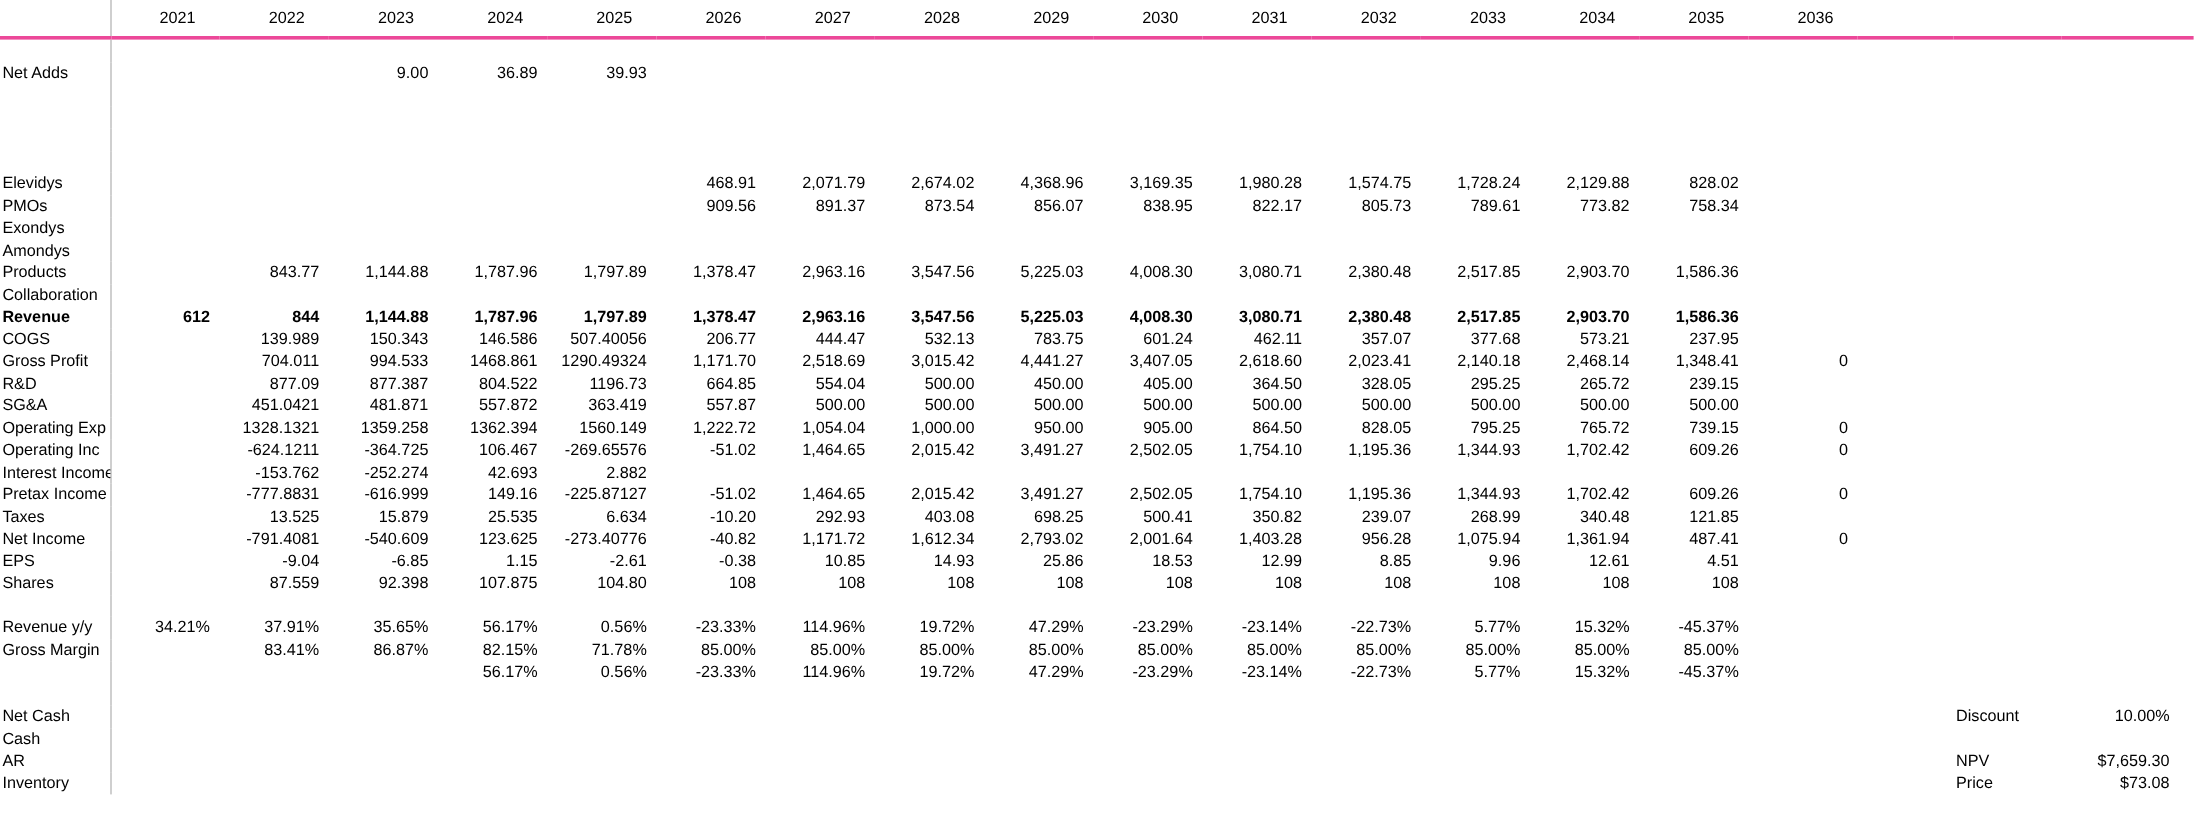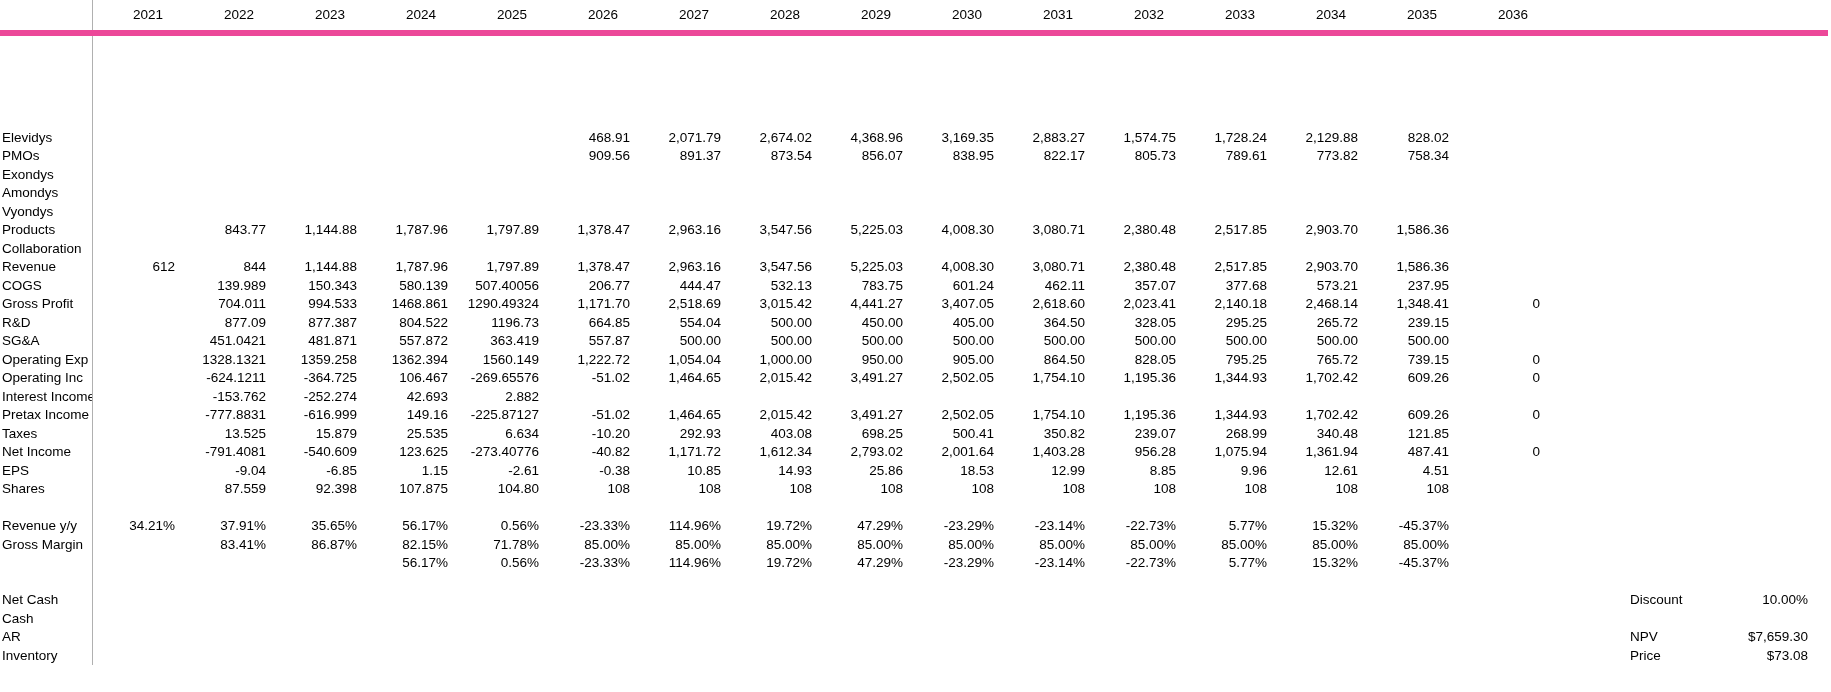--- a/index.html
+++ b/index.html
@@ -5,27 +5,27 @@
   html,body{margin:0;padding:0;}
   body{
     width:1831px;height:692px;overflow:hidden;background:#ffffff;
     font-family:"Liberation Sans", sans-serif;color:#000000;
   }
   table{border-collapse:collapse;table-layout:fixed;width:1828px;}
   td{
     height:18.5px;padding:0;font-size:13.5px;line-height:18.5px;
     white-space:nowrap;overflow:hidden;vertical-align:middle;
   }
-  tr.year-row td{height:30px;line-height:30px;border-bottom:6px solid #ec4899;text-align:right;}
+  tr.year-row td{height:30px;line-height:30px;border-bottom:3px solid #ec4899;text-align:right;}
   td.lbl{border-right:1px solid #b0b0b0;padding-left:2px;text-align:left;}
   td.num{text-align:right;padding-right:8px;}
   td.yr{text-align:right;padding-right:20px;}
   td.sumlbl{text-align:left;padding-left:2px;}
   td.sumval{text-align:right;padding-right:20px;}
-  tr.bold td{font-weight:normal;}
+  tr.bold td{font-weight:bold;}
 </style>
 </head>
 <body>
 
 <table id="sheet">
   <colgroup id="cols">
       <col style="width: 92px;">
       <col style="width: 91px;">
       <col style="width: 91px;">
       <col style="width: 91px;">
@@ -85,20 +85,42 @@
         <td class="num"></td>
         <td class="num"></td>
         <td class="num"></td>
         <td class="num"></td>
         <td class="num"></td>
         <td class=""></td>
         <td class="sumlbl"></td>
         <td class="sumval"></td>
       </tr>
       <tr>
+        <td class="lbl">Net Adds</td>
+        <td class="num"></td>
+        <td class="num"></td>
+        <td class="num">9.00</td>
+        <td class="num">36.89</td>
+        <td class="num">39.93</td>
+        <td class="num"></td>
+        <td class="num"></td>
+        <td class="num"></td>
+        <td class="num"></td>
+        <td class="num"></td>
+        <td class="num"></td>
+        <td class="num"></td>
+        <td class="num"></td>
+        <td class="num"></td>
+        <td class="num"></td>
+        <td class="num"></td>
+        <td class=""></td>
+        <td class="sumlbl"></td>
+        <td class="sumval"></td>
+      </tr>
+      <tr>
         <td class="lbl"></td>
         <td class="num"></td>
         <td class="num"></td>
         <td class="num"></td>
         <td class="num"></td>
         <td class="num"></td>
         <td class="num"></td>
         <td class="num"></td>
         <td class="num"></td>
         <td class="num"></td>
@@ -184,21 +206,21 @@
         <td class="num"></td>
         <td class="num"></td>
         <td class="num"></td>
         <td class="num"></td>
         <td class="num"></td>
         <td class="num">468.91</td>
         <td class="num">2,071.79</td>
         <td class="num">2,674.02</td>
         <td class="num">4,368.96</td>
         <td class="num">3,169.35</td>
-        <td class="num">2,883.27</td>
+        <td class="num">1,980.28</td>
         <td class="num">1,574.75</td>
         <td class="num">1,728.24</td>
         <td class="num">2,129.88</td>
         <td class="num">828.02</td>
         <td class="num"></td>
         <td class=""></td>
         <td class="sumlbl"></td>
         <td class="sumval"></td>
       </tr>
       <tr>
@@ -240,42 +262,20 @@
         <td class="num"></td>
         <td class="num"></td>
         <td class="num"></td>
         <td class="num"></td>
         <td class=""></td>
         <td class="sumlbl"></td>
         <td class="sumval"></td>
       </tr>
       <tr>
         <td class="lbl">Amondys</td>
-        <td class="num"></td>
-        <td class="num"></td>
-        <td class="num"></td>
-        <td class="num"></td>
-        <td class="num"></td>
-        <td class="num"></td>
-        <td class="num"></td>
-        <td class="num"></td>
-        <td class="num"></td>
-        <td class="num"></td>
-        <td class="num"></td>
-        <td class="num"></td>
-        <td class="num"></td>
-        <td class="num"></td>
-        <td class="num"></td>
-        <td class="num"></td>
-        <td class=""></td>
-        <td class="sumlbl"></td>
-        <td class="sumval"></td>
-      </tr>
-      <tr>
-        <td class="lbl">Vyondys</td>
         <td class="num"></td>
         <td class="num"></td>
         <td class="num"></td>
         <td class="num"></td>
         <td class="num"></td>
         <td class="num"></td>
         <td class="num"></td>
         <td class="num"></td>
         <td class="num"></td>
         <td class="num"></td>
@@ -353,21 +353,21 @@
         <td class="num"></td>
         <td class=""></td>
         <td class="sumlbl"></td>
         <td class="sumval"></td>
       </tr>
       <tr>
         <td class="lbl">COGS</td>
         <td class="num"></td>
         <td class="num">139.989</td>
         <td class="num">150.343</td>
-        <td class="num">580.139</td>
+        <td class="num">146.586</td>
         <td class="num">507.40056</td>
         <td class="num">206.77</td>
         <td class="num">444.47</td>
         <td class="num">532.13</td>
         <td class="num">783.75</td>
         <td class="num">601.24</td>
         <td class="num">462.11</td>
         <td class="num">357.07</td>
         <td class="num">377.68</td>
         <td class="num">573.21</td>

